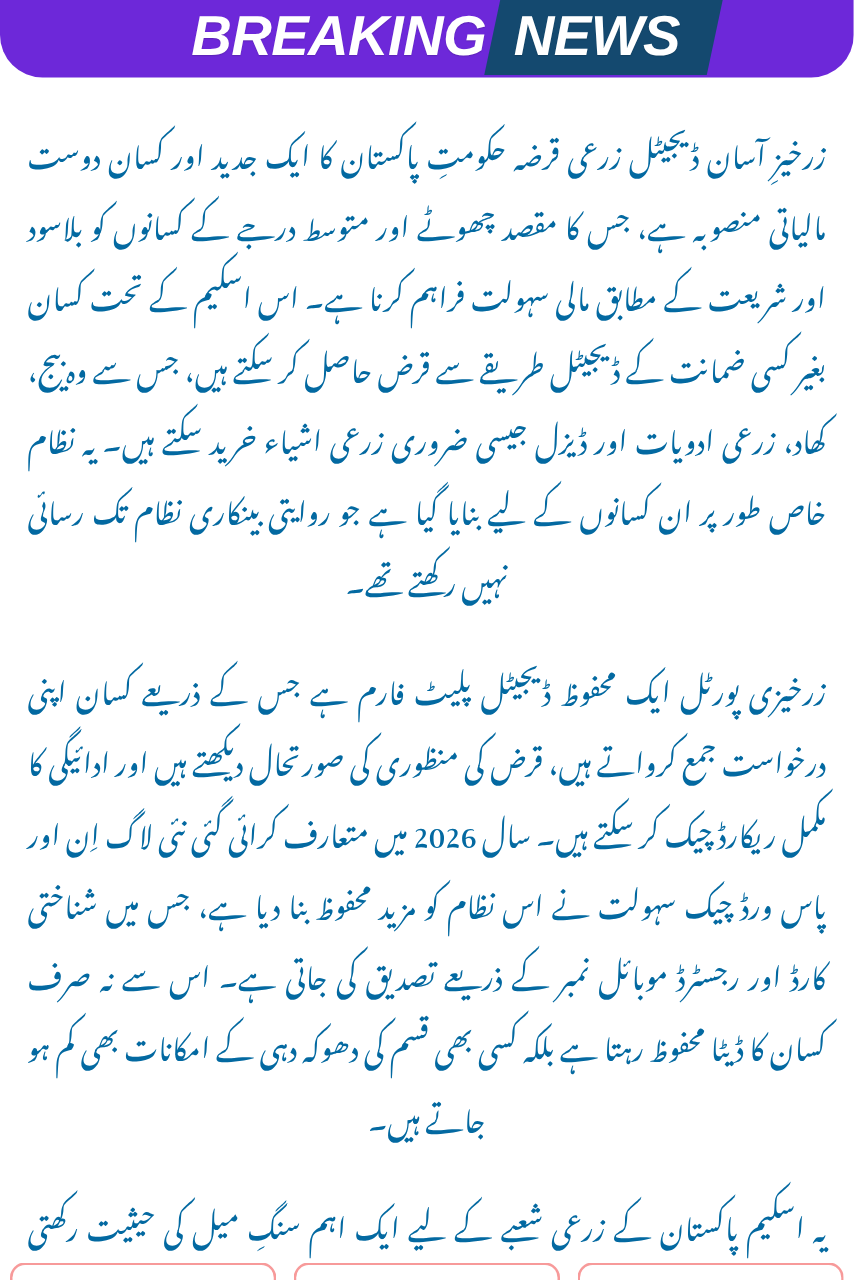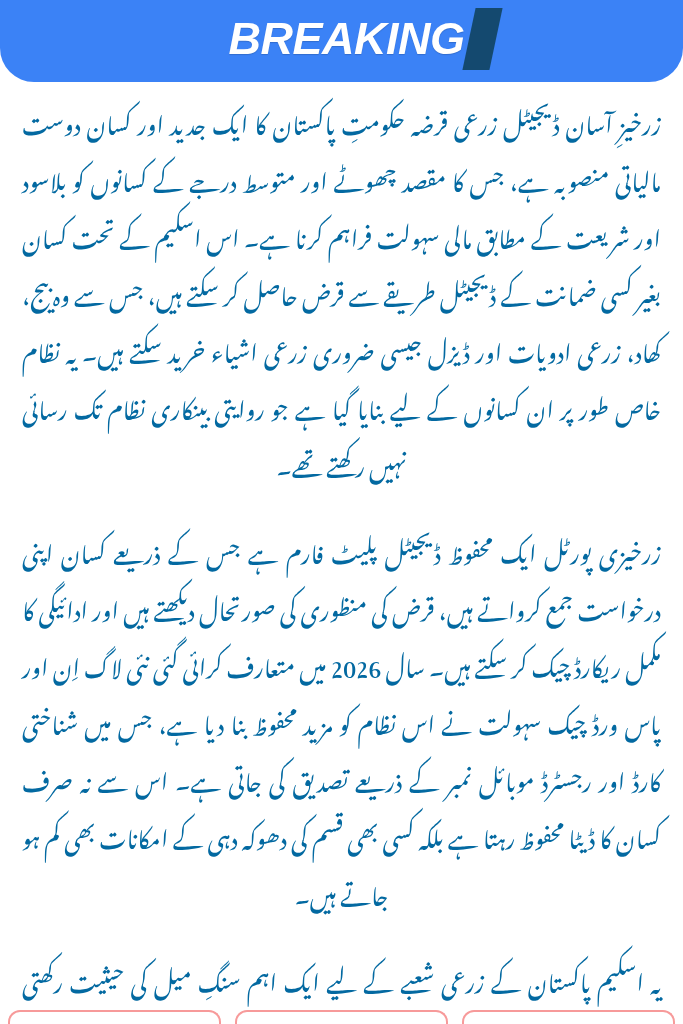--- a/index.html
+++ b/index.html
@@ -16,22 +16,22 @@
     font-family: "Liberation Sans", sans-serif;
     background: #ffffff;
   }
 
   
   .banner {
     position: absolute;
     top: 0;
     left: 0;
     width: 683px;
-    height: 82px;
-    background: #3b82f6;
+    height: 62px;
+    background: #6d28d9;
     border-bottom-left-radius: 34px;
     border-bottom-right-radius: 34px;
     overflow: hidden;
   }
   .banner-inner {
     position: absolute;
     top: 0;
     left: 0;
     right: 0;
     bottom: 0;
@@ -115,20 +115,21 @@
   }
 </style>
 </head>
 <body>
 
 <div class="banner">
   <div class="banner-inner">
     <div class="banner-text-wrap">
       <div class="news-plate"></div>
       <span class="word word-breaking">BREAKING</span>
+      <span class="word word-news">NEWS</span>
     </div>
   </div>
 </div>
 
 <div class="article">
   <p class="para">زرخیزِ آسان ڈیجیٹل زرعی قرضہ حکومتِ پاکستان کا ایک جدید اور کسان دوست مالیاتی منصوبہ ہے، جس کا مقصد چھوٹے اور متوسط درجے کے کسانوں کو بلاسود اور شریعت کے مطابق مالی سہولت فراہم کرنا ہے۔ اس اسکیم کے تحت کسان بغیر کسی ضمانت کے ڈیجیٹل طریقے سے قرض حاصل کر سکتے ہیں، جس سے وہ بیج، کھاد، زرعی ادویات اور ڈیزل جیسی ضروری زرعی اشیاء خرید سکتے ہیں۔ یہ نظام خاص طور پر ان کسانوں کے لیے بنایا گیا ہے جو روایتی بینکاری نظام تک رسائی نہیں رکھتے تھے۔</p>
   <p class="para">زرخیزی پورٹل ایک محفوظ ڈیجیٹل پلیٹ فارم ہے جس کے ذریعے کسان اپنی درخواست جمع کرواتے ہیں، قرض کی منظوری کی صورتحال دیکھتے ہیں اور ادائیگی کا مکمل ریکارڈ چیک کر سکتے ہیں۔ سال 2026 میں متعارف کرائی گئی نئی لاگ اِن اور پاس ورڈ چیک سہولت نے اس نظام کو مزید محفوظ بنا دیا ہے، جس میں شناختی کارڈ اور رجسٹرڈ موبائل نمبر کے ذریعے تصدیق کی جاتی ہے۔ اس سے نہ صرف کسان کا ڈیٹا محفوظ رہتا ہے بلکہ کسی بھی قسم کی دھوکہ دہی کے امکانات بھی کم ہو جاتے ہیں۔</p>
   <p class="para">یہ اسکیم پاکستان کے زرعی شعبے کے لیے ایک اہم سنگِ میل کی حیثیت رکھتی ہے کیونکہ یہ مالی شمولیت، بہتر پیداوار اور دیہی معیشت کے استحکام میں مدد دیتی ہے۔ فصل بیمہ، لائف انشورنس اور زرعی ماہرین کی رہنمائی جیسی سہولیات اسے ایک مکمل زرعی معاون نظام بناتی ہیں۔ زرخیزِ آسان ڈیجیٹل زرعی قرضہ کسانوں کو جدید ٹیکنالوجی کے ذریعے خود مختار بناتا ہے اور ملک کی غذائی سلامتی کو مضبوط بنانے میں اہم کردار ادا کرتا ہے۔</p>
 </div>
 

